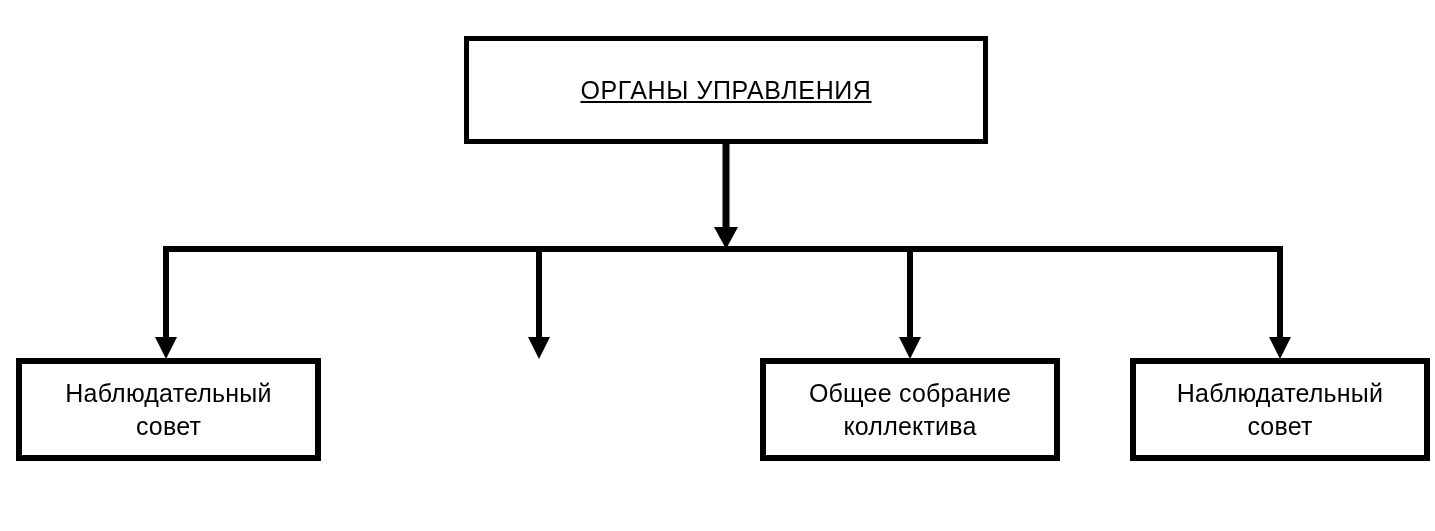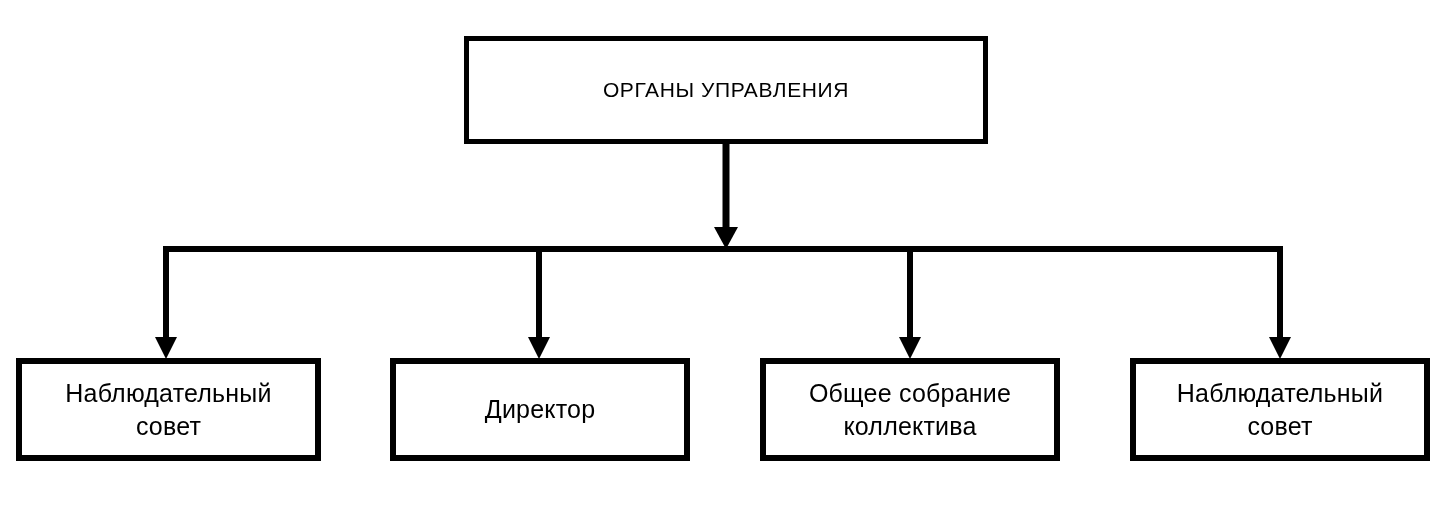--- a/index.html
+++ b/index.html
@@ -46,22 +46,23 @@
     white-space: pre-line;
   }
   #node-root {
     left: 464px;
     top: 36px;
     width: 524px;
     height: 108px;
     border-width: 5px;
   }
   #node-root .node-label {
-    font-size: 21px;
+    font-size: 25px;
     letter-spacing: 0.6px;
+    text-decoration: underline;
   }
   .node-leaf {
     top: 358px;
     height: 103px;
     border-width: 6px;
   }
   .node-leaf .node-label {
     font-size: 25px;
   }
   #node-leaf-0 { left: 16px;   width: 305px; }
@@ -106,23 +107,20 @@
 
   <div class="node-box" id="node-root">
     <span class="node-label">ОРГАНЫ УПРАВЛЕНИЯ</span>
   </div>
 
   <div class="node-box node-leaf" id="node-leaf-0">
     <span class="node-label">Наблюдательный
 совет</span>
   </div>
 
-  <div class="node-box node-leaf" id="node-leaf-1">
-    <span class="node-label">Директор</span>
-  </div>
 
   <div class="node-box node-leaf" id="node-leaf-2">
     <span class="node-label">Общее собрание
 коллектива</span>
   </div>
 
   <div class="node-box node-leaf" id="node-leaf-3">
     <span class="node-label">Наблюдательный
 совет</span>
   </div>

